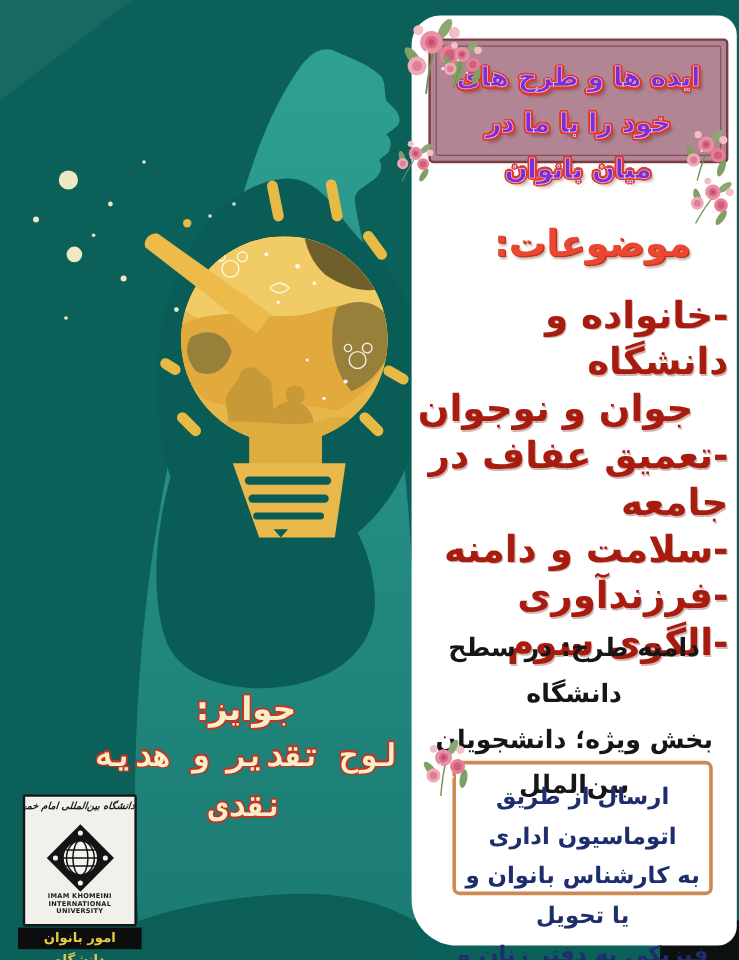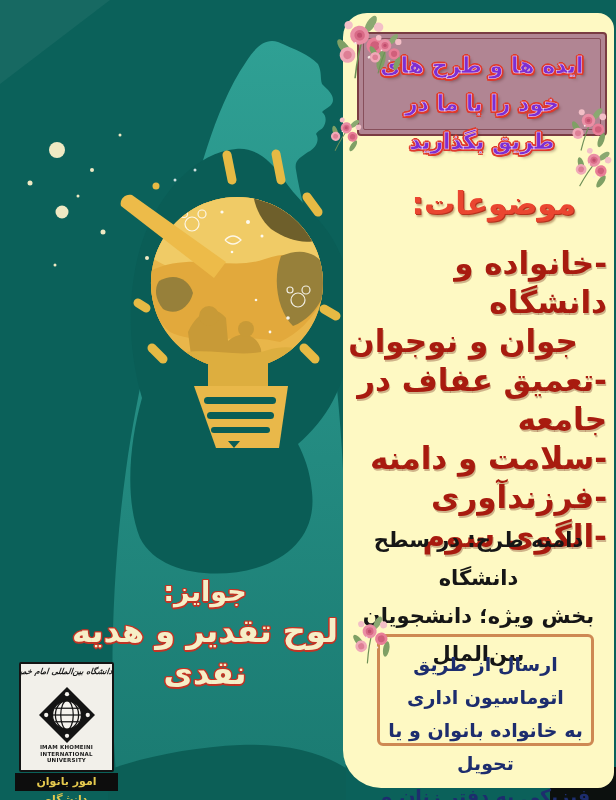--- a/index.html
+++ b/index.html
@@ -6,21 +6,21 @@
   .poster{
     position:relative;width:616px;height:800px;overflow:hidden;
     font-family:"DejaVu Sans",sans-serif;
     background:#0B615A;
   }
   .poster *{box-sizing:border-box;}
 
   
   .panel{
     position:absolute;left:343px;top:13px;width:271px;height:775px;
-    background:#fef9c3;
+    background:#ffffff;
     border-radius:24px 16px 16px 38px;
     z-index:2;
   }
 
   
   .title-box{
     position:absolute;left:14px;top:19px;width:250px;height:104px;
     background:#B18593;border:2px solid #7A3C42;border-radius:4px;
   }
   .title-inner{position:absolute;inset:4px;border:1px solid rgba(100,35,45,.55);border-radius:2px;}
@@ -59,21 +59,21 @@
 
   
   .prizes{
     position:absolute;left:60px;top:574px;width:290px;z-index:2;
     text-align:center;direction:rtl;
     color:#F6EFC7;font-weight:bold;
     text-shadow:1.5px 0 #C23425,-1.5px 0 #C23425,0 1.5px #C23425,0 -1.5px #C23425,
                 1px 1px #C23425,-1px -1px #C23425,1px -1px #C23425,-1px 1px #C23425;
   }
   .prizes .l1{font-size:27px;line-height:36px;}
-  .prizes .l2{font-size:32px;line-height:42px;}
+  .prizes .l2{font-size:26px;line-height:42px;font-family:Liberation Mono, monospace;}
 
   
   .logo{position:absolute;left:19px;top:662px;width:95px;z-index:2;}
   .logo-box{
     position:relative;width:95px;height:110px;background:#F2F0EA;
     border:2px solid #141414;border-radius:2px;text-align:center;
   }
   .logo-callig{
     padding-top:3px;height:22px;direction:rtl;color:#1a1a1a;
     font-size:8px;font-weight:bold;font-style:italic;transform:skewX(-6deg);
@@ -241,21 +241,21 @@
   </svg>
 
   <div class="corner-dark"></div>
 
   <div class="panel">
 
     <div class="title-box">
       <div class="title-inner"></div>
       <div class="title-text">
         <div>ایده ها و طرح های خود را با ما در</div>
-        <div>طریق بگذارید</div>
+        <div>میان بانوان</div>
       </div>
     </div>
 
     <div class="topics-heading">موضوعات:</div>
 
     <div class="topics-list">
       <div>-خانواده و دانشگاه</div>
       <div class="indent">جوان و نوجوان</div>
       <div>-تعمیق عفاف در جامعه</div>
       <div>-سلامت و دامنه</div>
@@ -263,21 +263,21 @@
       <div>-الگوی سوم</div>
     </div>
 
     <div class="scope">
       <div>دامنه طرح: در سطح دانشگاه</div>
       <div>بخش ویژه؛ دانشجویان بین‌الملل</div>
     </div>
 
     <div class="submission-box">
       <div>ارسال از طریق اتوماسیون اداری</div>
-      <div>به خانواده بانوان و یا تحویل</div>
+      <div>به کارشناس بانوان و یا تحویل</div>
       <div>فیزیکی به دفتر زنان و خانواده</div>
     </div>
   </div>
 
   <div class="flower" style="left:330px;top:12px;width:84px;height:90px;">
     <svg width="84" height="90" viewBox="0 0 84 90">
       <use href="#flowerA" transform="translate(0,0) scale(1.05) rotate(-8 30 35)"></use>
       <use href="#flowerA" transform="translate(34,18) scale(0.7)"></use>
     </svg>
   </div>

